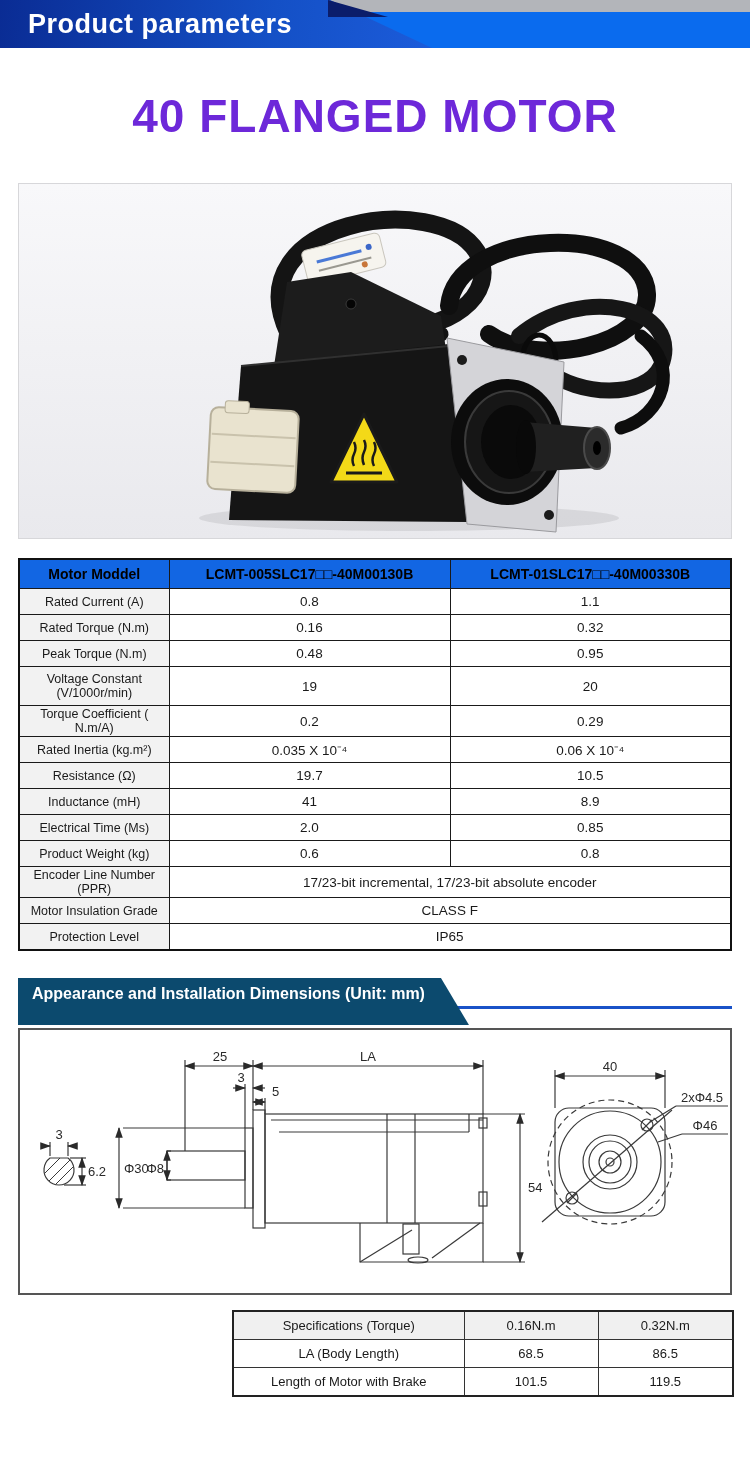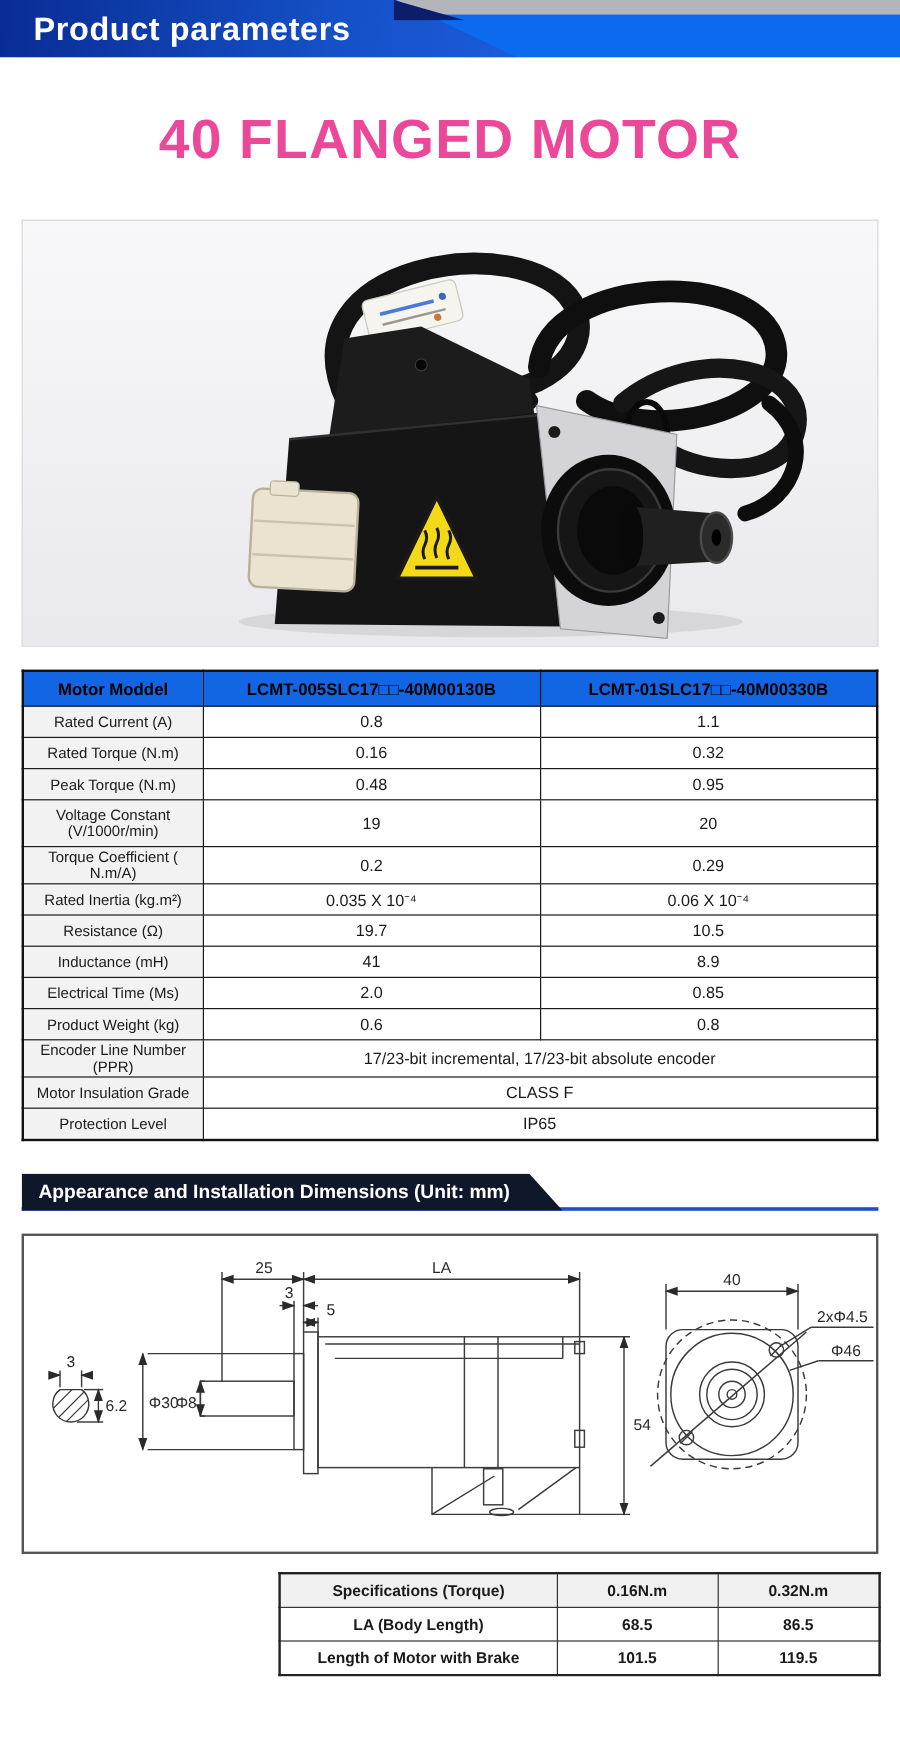--- a/index.html
+++ b/index.html
@@ -13,52 +13,52 @@
                 background:linear-gradient(97deg,#0a2c94 0%,#1450c6 62%,#1c5cdb 100%);
                 -webkit-clip-path:polygon(0 0,330px 0,432px 100%,0 100%);
                 clip-path:polygon(0 0,330px 0,432px 100%,0 100%);
                 display:flex; align-items:center; }
   .dark-panel span { color:#ffffff; font-weight:bold; font-size:27px; letter-spacing:0.5px; padding-left:28px; }
   .fold { position:absolute; top:0; left:328px; width:60px; height:17px; background:#0b1d6b;
           -webkit-clip-path:polygon(0 0,100% 100%,0 100%); clip-path:polygon(0 0,100% 100%,0 100%); }
 
   
   .page-title { margin-top:34px; height:68px; line-height:68px; text-align:center;
-                color:#ec4899; font-size:46px; font-weight:bold; letter-spacing:1px; }
+                color:#6d28d9; font-size:46px; font-weight:bold; letter-spacing:1px; }
 
   
   .photo-box { margin:33px 18px 0 18px; width:712px; height:354px; border:1px solid #d7d7da; background:#f6f6f8; }
   .photo-box svg { display:block; }
 
   
   .spec-table { margin:19px 18px 0 18px; border-collapse:collapse; width:714px; table-layout:fixed; }
   .spec-table th, .spec-table td { border:1px solid #1a1a1a; padding:1px 4px; text-align:center; vertical-align:middle; }
   .spec-table { border:2px solid #111; }
   .spec-table th { background:#1266e3; color:#000000; font-size:14px; font-weight:bold; height:26px; }
   .spec-table td.lbl { background:#f2f2f2; font-size:12.5px; white-space:pre-line; height:23px; }
   .spec-table td.val { background:#ffffff; font-size:13.5px; height:23px; }
   .spec-table tr.tall td { height:36px; }
   .col-label { width:150px; } .col-v { width:281px; }
 
   
   .ribbon-row { position:relative; margin:27px 18px 0 18px; height:31px; }
   .ribbon-line { position:absolute; left:0; right:0; bottom:0; height:3px; background:#1952c8; }
-  .ribbon { position:absolute; left:0; top:0; height:31px; line-height:31px; background:#0f172a;
-            color:#ffffff; font-weight:bold; font-size:16px; padding:0 44px 0 14px;
+  .ribbon { position:absolute; left:0; top:0; height:31px; line-height:31px; background:#0c4a6e;
+            color:#ffffff; font-weight:bold; font-size:16px; padding:0 44px 16px 14px;
             -webkit-clip-path:polygon(0 0,calc(100% - 28px) 0,100% 100%,0 100%);
             clip-path:polygon(0 0,calc(100% - 28px) 0,100% 100%,0 100%); }
 
   
   .drawing-box { margin:19px 18px 0 18px; width:710px; height:263px; border:2px solid #555; background:#ffffff; }
   .drawing-box svg { display:block; }
   .drawing-box text { font-family:"Liberation Sans", sans-serif; font-size:13px; fill:#2a2a2a; }
 
   
   .torque-table { margin:15px 0 0 232px; border-collapse:collapse; width:500px; table-layout:fixed; border:2px solid #222; }
-  .torque-table td { border:1px solid #333; text-align:center; font-size:13px; height:25px; padding:1px 4px; background:#fff;font-weight:bold; }
+  .torque-table td { border:1px solid #333; text-align:center; font-size:13px; height:25px; padding:1px 4px; background:#fff; }
   .torque-table tr.hdr td { background:#f0f0f0; }
   .tcol0 { width:231px; } .tcol1 { width:134px; } .tcol2 { width:135px; }
 </style>
 </head>
 <body>
 
 <div class="top-banner">
   <div class="gray-strip"></div>
   <div class="blue-band"></div>
   <div class="dark-panel">

